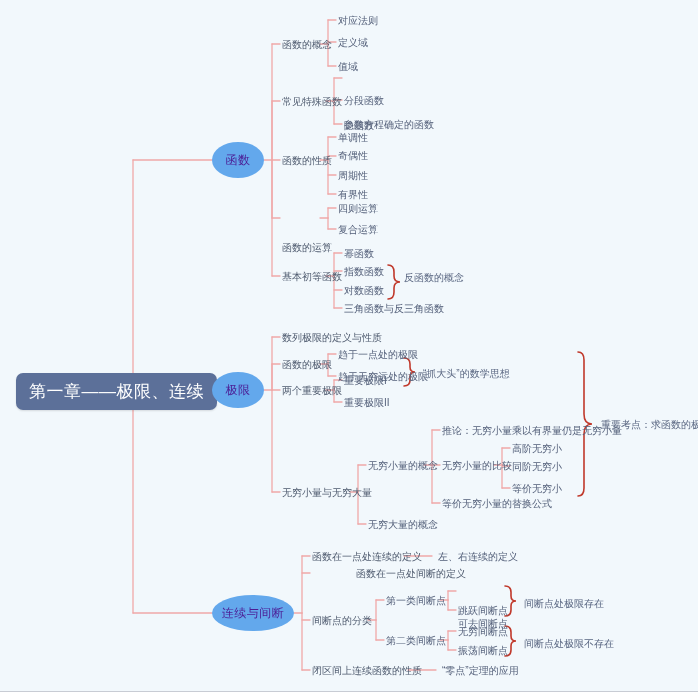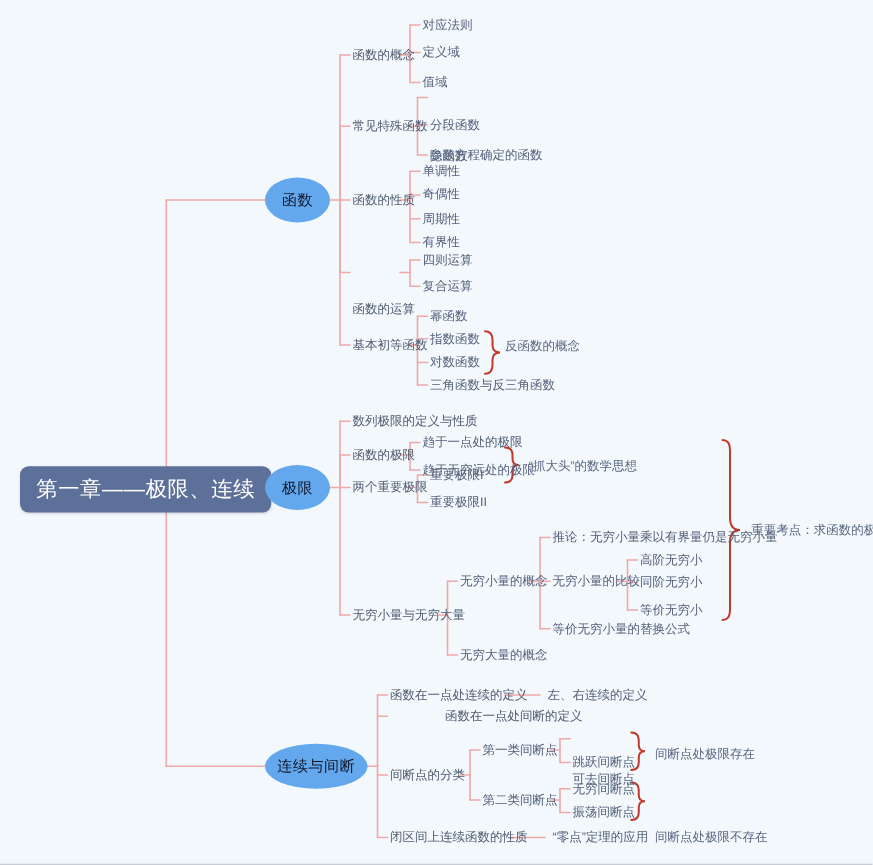--- a/index.html
+++ b/index.html
@@ -21,21 +21,21 @@
     background:#5c7099;
     color:#ffffff;
     border-radius:7px;
     font-size:17px;
     padding:7px 13px;
     letter-spacing:.5px;
     box-shadow:0 1px 2px rgba(0,0,0,.12);
   }
   .oval{
     background:#63a8ec;
-    color:#0f172a;
+    color:#4c1d95;
     border-radius:50%;
     font-size:12px;
     text-align:center;
     display:flex;align-items:center;justify-content:center;
     letter-spacing:.5px;
   }
   .lbl{
     color:#4e5a6e;
     font-size:10px;
     line-height:11px;
@@ -261,18 +261,18 @@
   <div class="node lbl l2" style="left:312px;top:615px;">间断点的分类</div>
   <div class="node lbl l3" style="left:386px;top:595px;">第一类间断点</div>
   <div class="node lbl l3" style="left:386px;top:635px;">第二类间断点</div>
 
   <div class="node lbl l3" style="left:458px;top:618px;">可去间断点</div>
   <div class="node lbl l3" style="left:458px;top:605px;">跳跃间断点</div>
   <div class="node lbl l3" style="left:458px;top:626px;">无穷间断点</div>
   <div class="node lbl l3" style="left:458px;top:645px;">振荡间断点</div>
 
   <div class="node lbl note" style="left:524px;top:598px;">间断点处极限存在</div>
-  <div class="node lbl note" style="left:524px;top:665px;">间断点处极限不存在</div>
+  <div class="node lbl note" style="left:524px;top:638px;">间断点处极限不存在</div>
 
   <div class="node lbl l2" style="left:312px;top:665px;">闭区间上连续函数的性质</div>
   <div class="node lbl l3" style="left:442px;top:665px;">“零点”定理的应用</div>
 
 </div>
 
 </body></html>

